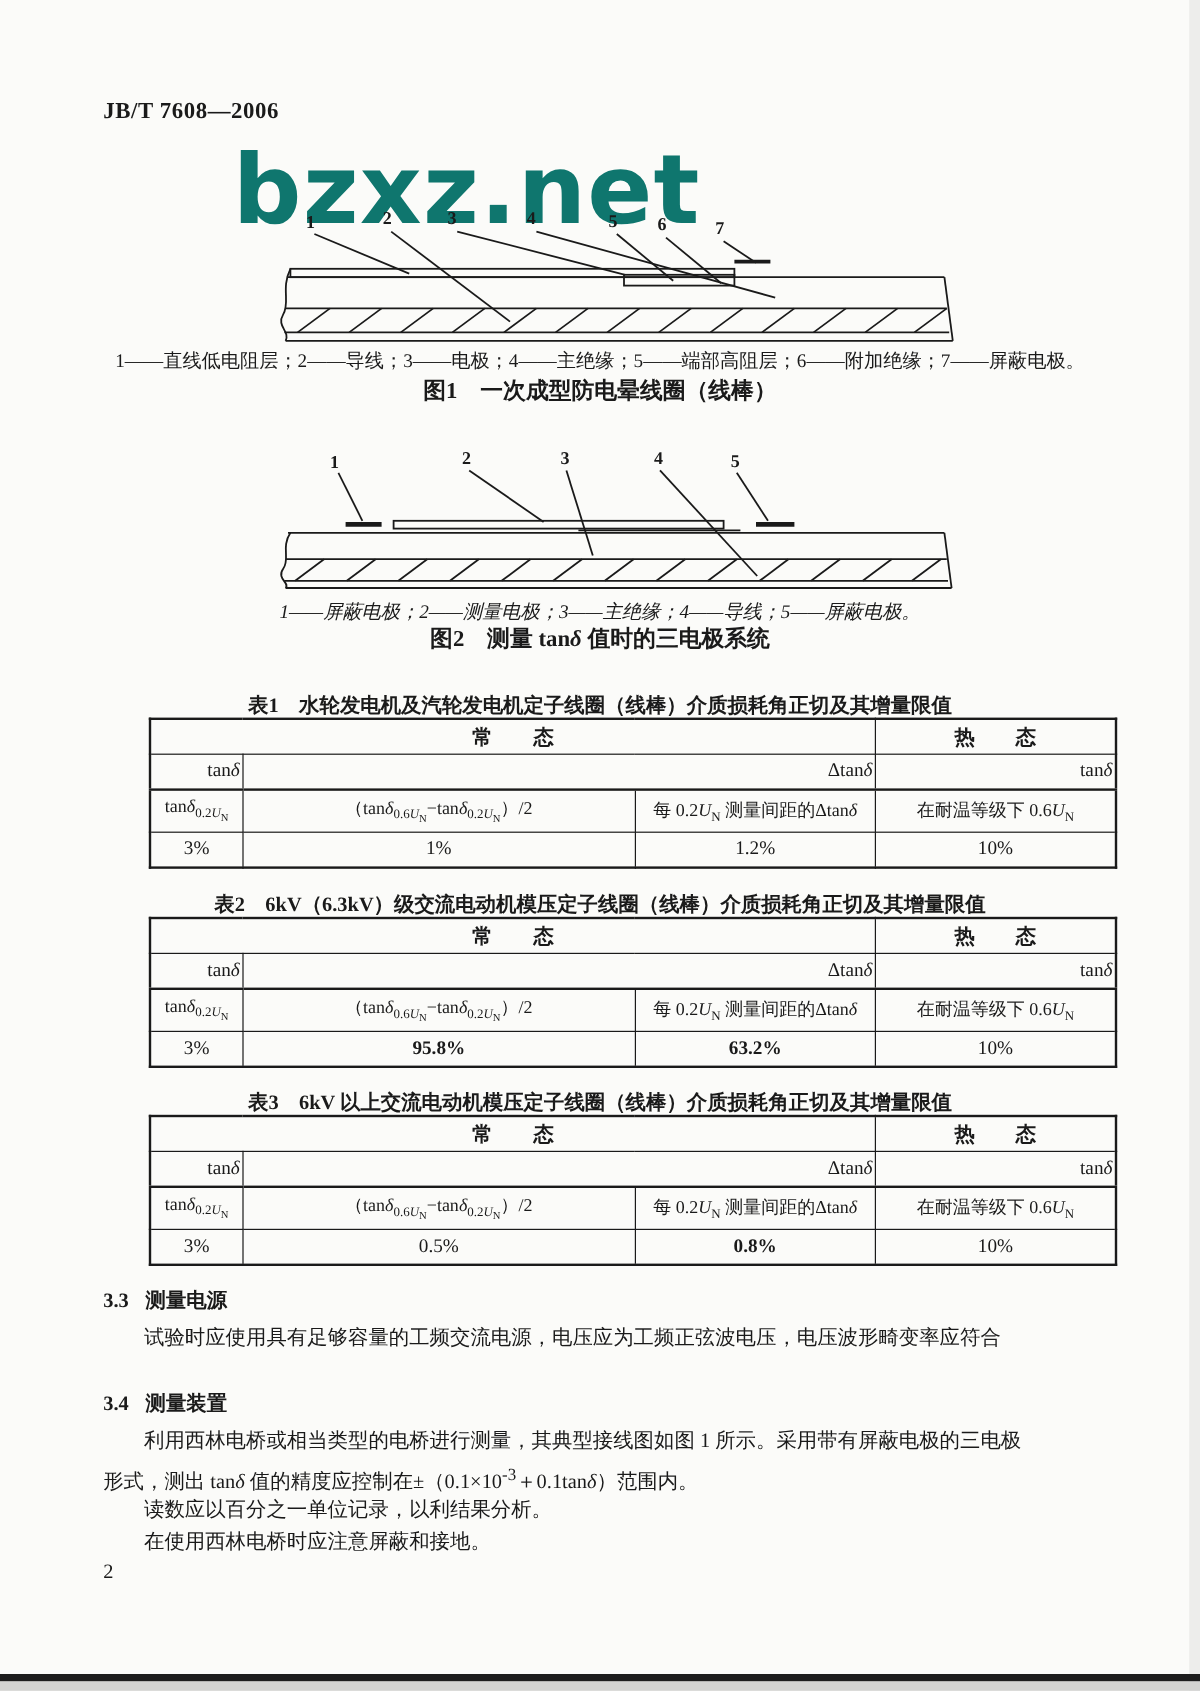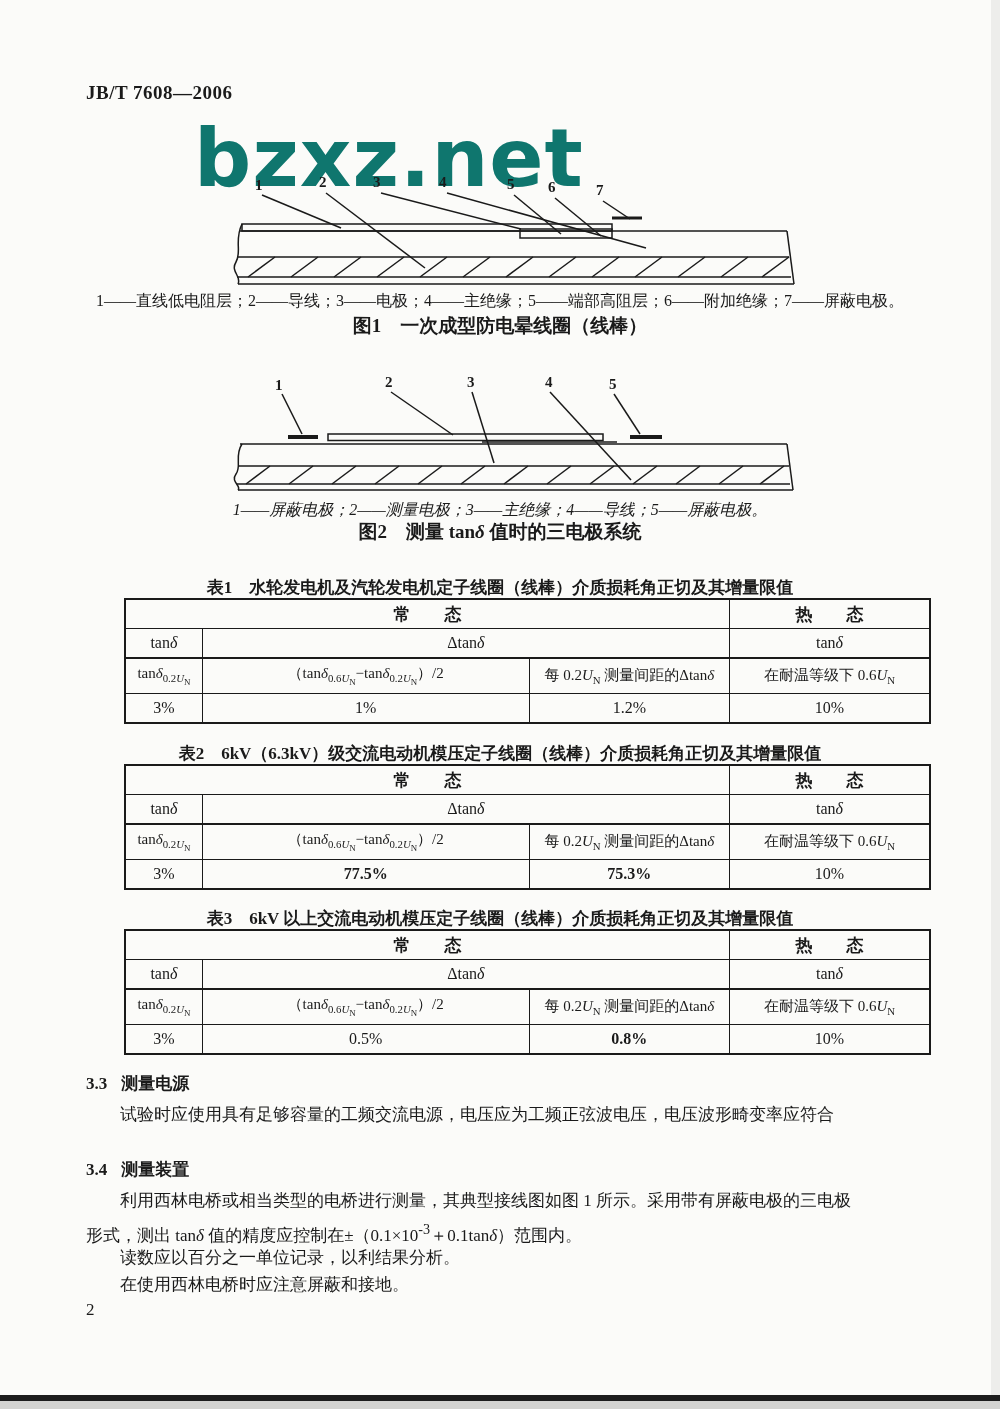--- a/index.html
+++ b/index.html
@@ -26,21 +26,21 @@
   table.limits{
     left:93px;width:807px;border-collapse:collapse;position:absolute;
     table-layout:fixed;background:transparent;
   }
   table.limits td{
     border:1.6px solid #1a1a1a;text-align:center;vertical-align:middle;
     padding:0 2px;font-size:16px;overflow:hidden;
   }
   table.limits{border:2.5px solid #1a1a1a;margin-left:31px;}
   table.limits tr.r1 td{height:28px;font-size:17px;font-weight:bold;}
-  table.limits tr.r2 td{height:28px;}
+  table.limits tr.r2 td{height:28px;text-align:right;}
   table.limits tr.r3 td{height:34px;font-size:15px;border-top-width:2.2px;}
   table.limits tr.r4 td{height:28px;}
   table.limits td.bv{font-weight:bold;}
   table.limits sub{font-size:.72em;}
   table.limits sub sub{font-size:.82em;}
   
   .sec-head{left:86px;font-size:17px;font-weight:bold;}
   .sec-head .num{margin-right:14px;font-weight:bold;}
   .para{left:86px;width:828px;font-size:17px;line-height:29px;text-align:justify;}
   .para .line{white-space:nowrap;}
@@ -212,22 +212,22 @@
     <td>tan<i>δ</i></td>
   </tr>
   <tr class="r3">
     <td>tan<i>δ</i><sub>0.2<i>U</i><sub>N</sub></sub></td>
     <td>（tan<i>δ</i><sub>0.6<i>U</i><sub>N</sub></sub>−tan<i>δ</i><sub>0.2<i>U</i><sub>N</sub></sub>）/2</td>
     <td>每 0.2<i>U</i><sub>N</sub> 测量间距的Δtan<i>δ</i></td>
     <td>在耐温等级下 0.6<i>U</i><sub>N</sub></td>
   </tr>
   <tr class="r4">
     <td>3%</td>
-    <td class="bv">77.5%</td>
-    <td class="bv">75.3%</td>
+    <td class="bv">95.8%</td>
+    <td class="bv">63.2%</td>
     <td>10%</td>
   </tr>
 </tbody>
   </table>
 
 <div class="abs tbl-title" style="top:907px;">表3　6kV 以上交流电动机模压定子线圈（线棒）介质损耗角正切及其增量限值</div>
 <table class="limits" style="top:929px;">
   <colgroup>
       <col style="width:9.6%">
       <col style="width:40.6%">

